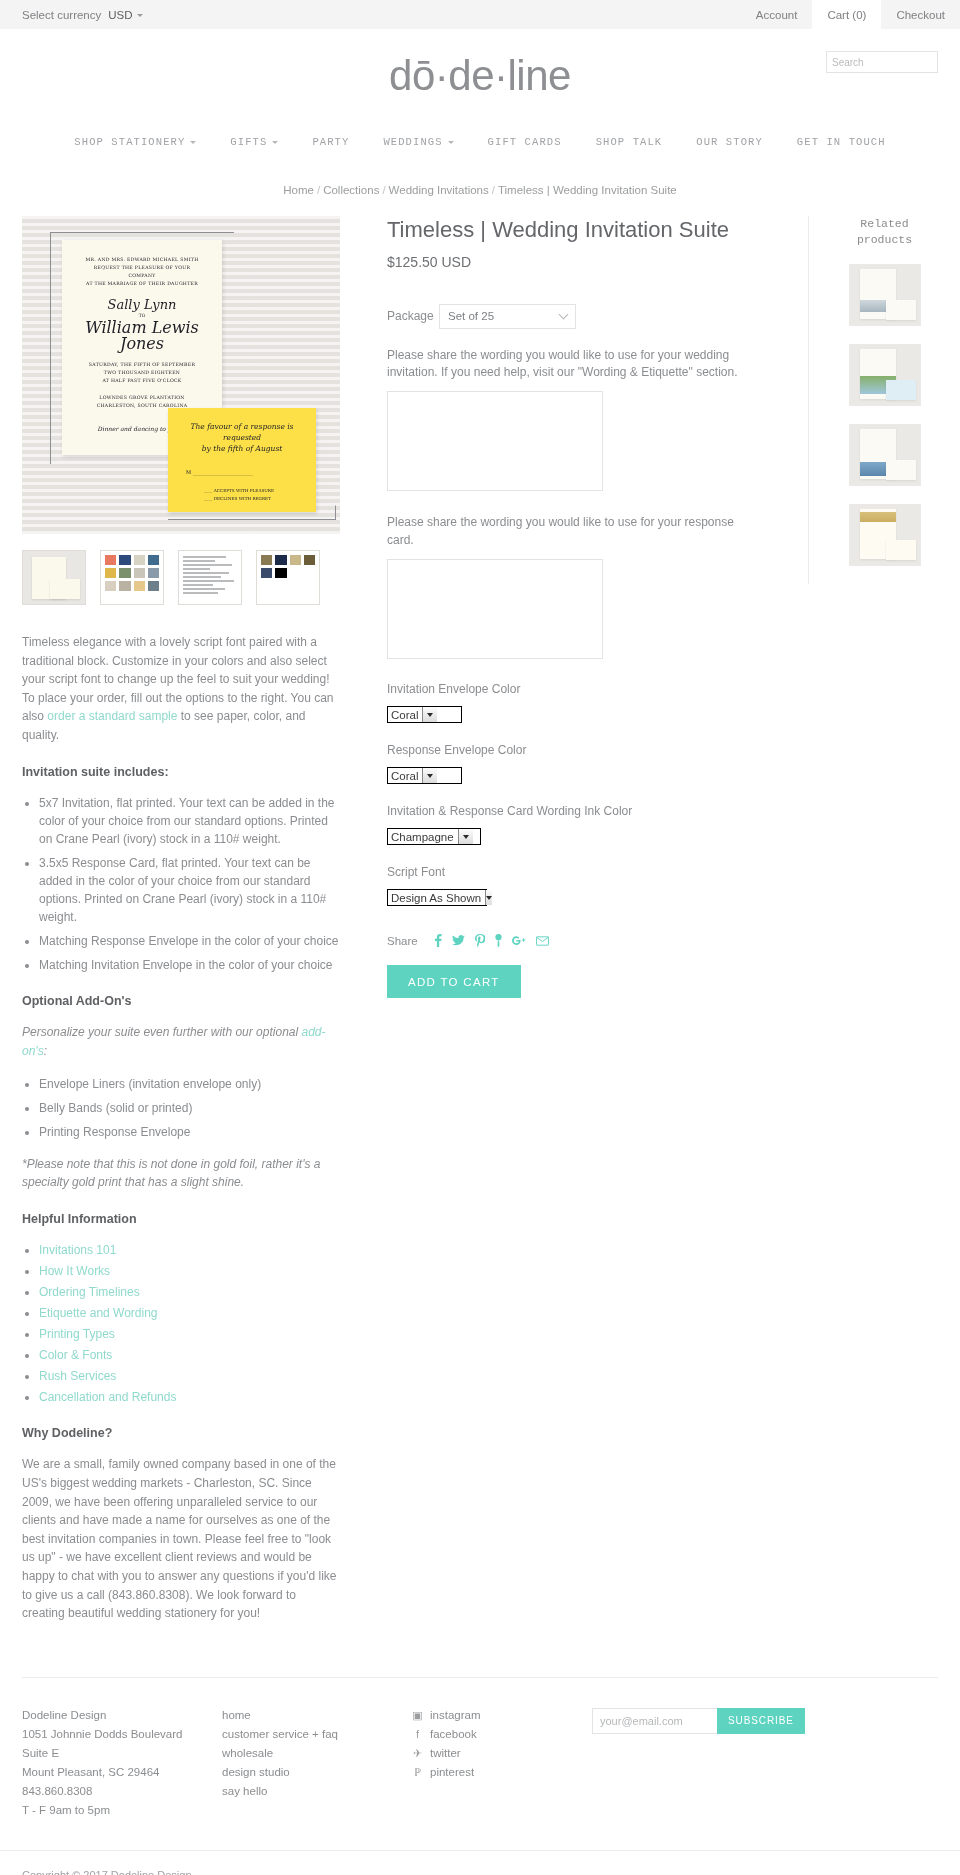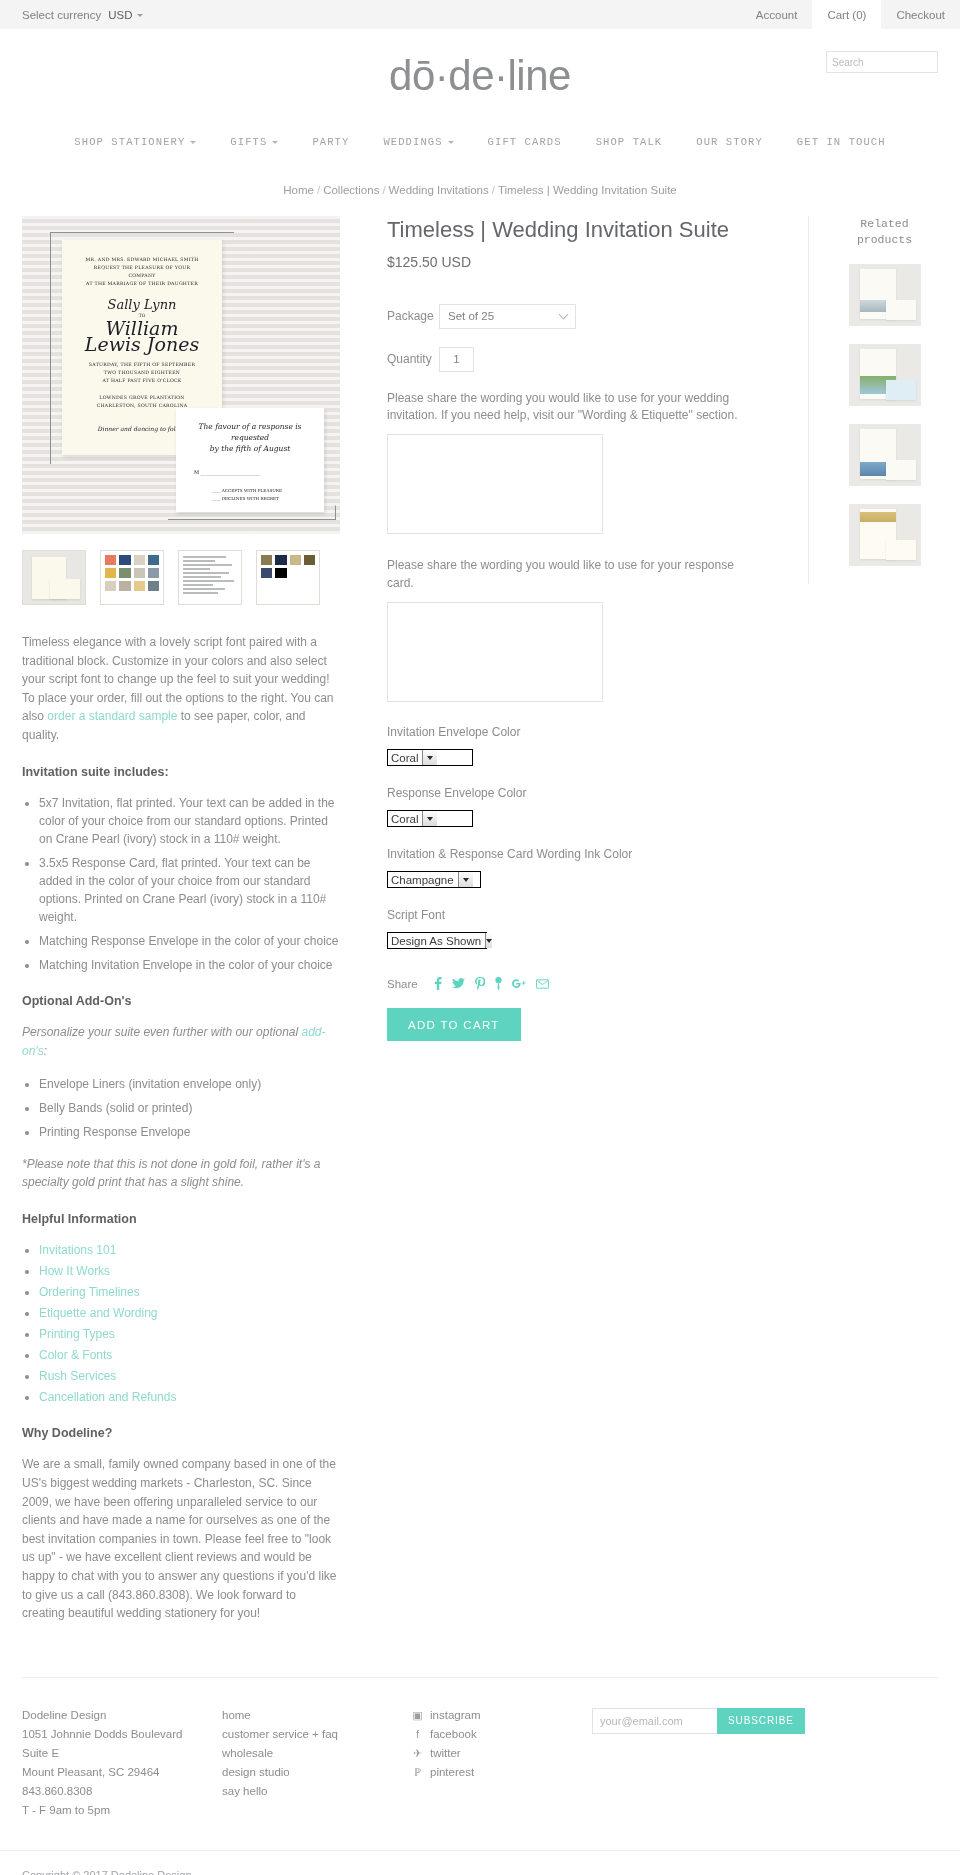--- a/index.html
+++ b/index.html
@@ -118,22 +118,22 @@
     box-shadow: 1px 2px 4px rgba(0,0,0,0.12);
   }
   .inv-liner {
     position: absolute; left: 28px; top: 16px;
     width: 184px; height: 232px;
     border: 1px solid #8d8f92; border-right: none; border-bottom: none;
     clip-path: polygon(0 0, 100% 0, 100% 10%, 12% 10%, 12% 100%, 0 100%);
   }
   .inv-lines { position: absolute; left: 50%; top: 16px; transform: translateX(-50%); width: 120px; }
   .rsvp-card {
-    position: absolute; right: 16px; bottom: 22px;
-    width: 148px; height: 104px; background: #ffffff;
+    position: absolute; right: 24px; bottom: 22px;
+    width: 148px; height: 104px; background: #fde047;
     box-shadow: 1px 2px 4px rgba(0,0,0,0.12);
   }
   .rsvp-liner {
     position: absolute; right: 4px; bottom: 14px;
     width: 168px; height: 120px;
     border: 1px solid #8d8f92; border-left: none; border-top: none;
     clip-path: polygon(0 0, 88% 0, 88% 88%, 100% 88%, 100% 100%, 0 100%);
   }
   .rsvp-lines { position: absolute; left: 50%; top: 13px; transform: translateX(-50%); width: 112px; }
 
@@ -197,21 +197,21 @@
   }
   .native-select .ns-btn {
     width: 15px; border-left: 1px solid #888;
     background: linear-gradient(#fdfdfd, #dcdcdc);
     display: flex; align-items: center; justify-content: center;
   }
   .native-select .ns-arrow {
     width: 0; height: 0; border-left: 3.5px solid transparent;
     border-right: 3.5px solid transparent; border-top: 4px solid #2b2b2b;
   }
-  .ns-w1 { width: 86px; }
+  .ns-w1 { width: 75px; }
   .ns-w2 { width: 94px; }
   .ns-w3 { width: 100px; }
 
   
   .share-row { display: flex; align-items: center; gap: 10px; margin: 28px 0 18px; }
   .share-label { font-size: 11.5px; color: #8b8d90; margin-right: 6px; }
   .share-icon { color: #5ed3c0; font-size: 13px; cursor: pointer; line-height: 1; display:flex; align-items:center; }
 
   .add-cart {
     background: #5ed3c0; color: #fff; border: 0;
@@ -336,21 +336,21 @@
       <div class="gallery-main">
         <div class="paper-bg"></div>
         <div class="inv-liner"></div>
         <div class="inv-card">
           <div class="inv-lines">
             <div style="font-family:'DejaVu Serif',serif;font-size:4.6px;letter-spacing:.3px;text-align:center;color:#23232b;line-height:8px;">MR. AND MRS. EDWARD MICHAEL SMITH</div>
             <div style="font-family:'DejaVu Serif',serif;font-size:4.6px;letter-spacing:.3px;text-align:center;color:#23232b;line-height:8px;">REQUEST THE PLEASURE OF YOUR COMPANY</div>
             <div style="font-family:'DejaVu Serif',serif;font-size:4.6px;letter-spacing:.3px;text-align:center;color:#23232b;line-height:8px;margin-bottom:9px;">AT THE MARRIAGE OF THEIR DAUGHTER</div>
             <div style="font-family:'DejaVu Serif',serif;font-style:italic;font-size:13px;text-align:center;color:#1e1e26;line-height:15px;">Sally Lynn</div>
             <div style="font-family:'DejaVu Serif',serif;font-size:4.4px;text-align:center;color:#23232b;line-height:8px;">TO</div>
-            <div style="font-family:'DejaVu Serif',serif;font-style:italic;font-size:19px;text-align:center;color:#1e1e26;line-height:16px;margin-bottom:9px;">William Lewis Jones</div>
+            <div style="font-family:'DejaVu Serif',serif;font-style:italic;font-size:16px;text-align:center;color:#1e1e26;line-height:16px;margin-bottom:9px;">William Lewis Jones</div>
             <div style="font-family:'DejaVu Serif',serif;font-size:4.6px;letter-spacing:.3px;text-align:center;color:#23232b;line-height:8px;">SATURDAY, THE FIFTH OF SEPTEMBER</div>
             <div style="font-family:'DejaVu Serif',serif;font-size:4.6px;letter-spacing:.3px;text-align:center;color:#23232b;line-height:8px;">TWO THOUSAND EIGHTEEN</div>
             <div style="font-family:'DejaVu Serif',serif;font-size:4.6px;letter-spacing:.3px;text-align:center;color:#23232b;line-height:8px;margin-bottom:9px;">AT HALF PAST FIVE O'CLOCK</div>
             <div style="font-family:'DejaVu Serif',serif;font-size:4.6px;letter-spacing:.3px;text-align:center;color:#23232b;line-height:8px;">LOWNDES GROVE PLANTATION</div>
             <div style="font-family:'DejaVu Serif',serif;font-size:4.6px;letter-spacing:.3px;text-align:center;color:#23232b;line-height:8px;margin-bottom:14px;">CHARLESTON, SOUTH CAROLINA</div>
             <div style="font-family:'DejaVu Serif',serif;font-style:italic;font-size:6px;text-align:center;color:#23232b;line-height:9px;">Dinner and dancing to follow</div>
           </div>
         </div>
         <div class="rsvp-liner"></div>
         <div class="rsvp-card">
@@ -454,24 +454,20 @@
       <div class="prod-price">$125.50 USD</div>
 
       <div class="field-row">
         <div class="field-label">Package</div>
         <div class="select-styled">
           <span>Set of 25</span>
           <span class="chev"></span>
         </div>
       </div>
 
-      <div class="field-row">
-        <div class="field-label">Quantity</div>
-        <input class="qty-input" type="text" value="1" style="">
-      </div>
 
       <div class="helper-text">Please share the wording you would like to use for your wedding invitation. If you need help, visit our "Wording &amp; Etiquette" section.</div>
       <textarea class="big-textarea" style=""></textarea>
 
       <div class="helper-text" style="margin-top:20px;">Please share the wording you would like to use for your response card.</div>
       <textarea class="big-textarea" style=""></textarea>
 
       <div class="opt-label">Invitation Envelope Color</div>
       <div class="native-select ns-w1">
         <span class="ns-text">Coral</span>

